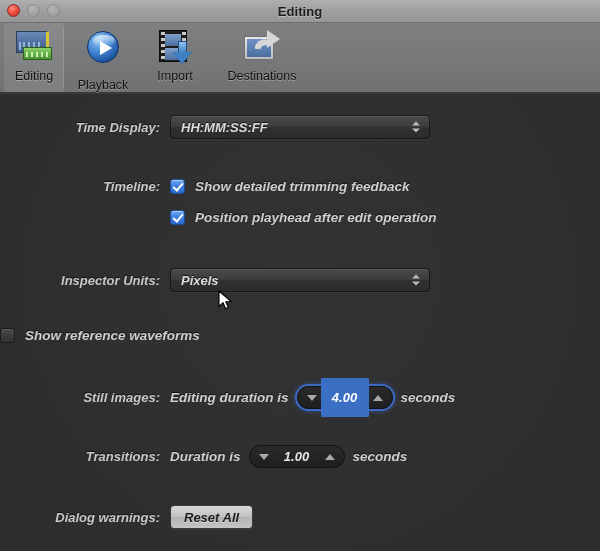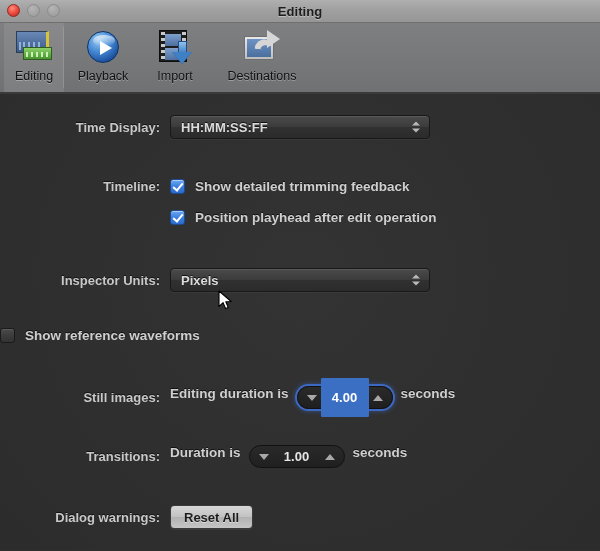--- a/index.html
+++ b/index.html
@@ -239,39 +239,40 @@
     border-bottom: 9px solid transparent;
     border-left: 13px solid #d6d6d6;
   }
 
   
   #content {
     position: relative;
     height: 456px;
     background:
       radial-gradient(circle at 50% 40%, #333333 0%, #2c2c2c 100%);
+    font-style: italic;
   }
   .row {
     position: absolute;
     display: flex;
     align-items: center;
     left: 0;
   }
   .label {
     width: 170px;
     text-align: right;
     font-size: 13px;
     font-weight: bold;
     color: #c8c8c8;
     text-shadow: 0 -1px 0 rgba(0,0,0,0.6);
     padding-right: 10px;
     box-sizing: border-box;
     white-space: nowrap;
   }
-  .ctl { display: flex; align-items: flex-start; }
+  .ctl { display: flex; align-items: center; }
 
   
   .popup {
     position: relative;
     width: 260px;
     height: 24px;
     border-radius: 4px;
     background: linear-gradient(to bottom, #4a4a4a 0%, #3c3c3c 48%, #313131 50%, #2b2b2b 100%);
     border: 1px solid #181818;
     box-shadow: inset 0 1px 0 rgba(255,255,255,0.09), 0 1px 0 rgba(255,255,255,0.04);
@@ -437,21 +438,21 @@
     <div class="tb-item selected">
       <div class="tb-icon ic-editing">
         <div class="clip">
             <div class="wave"></div>
           </div>
         <div class="audio"></div>
       </div>
       <div class="tb-label">Editing</div>
     </div>
 
-    <div class="tb-item wide" style="width:78px;">
+    <div class="tb-item wide" style="width:78px;gap:9px;">
       <div class="tb-icon ic-playback">
         <div class="ball"></div>
       </div>
       <div class="tb-label">Playback</div>
     </div>
 
     <div class="tb-item" style="width:66px;">
       <div class="tb-icon ic-import">
         <div class="strip">
           <div class="pane top"></div>

